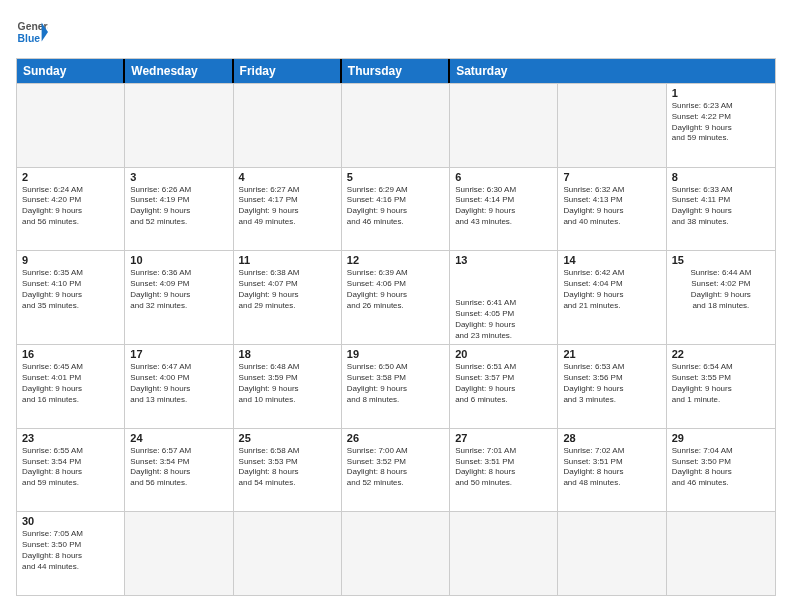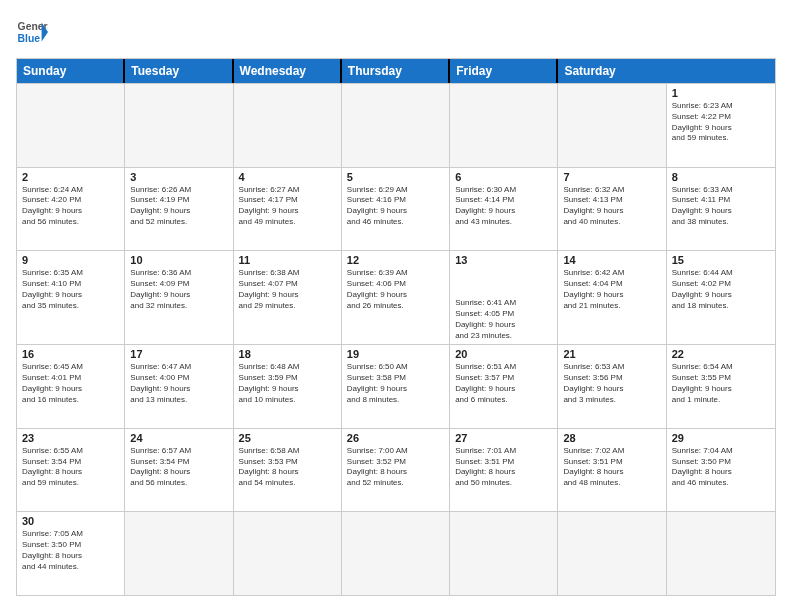--- a/index.html
+++ b/index.html
@@ -117,24 +117,23 @@
     </div>
     <div class="title-block">
       <div class="month-title"></div>
       <div class="subtitle"></div>
     </div>
   </div>
 
   <div class="calendar">
     <div class="cal-header-row">
     <div class="cal-header-cell">Sunday</div>
-        <div class="cal-header-cell">Tuesday</div>
         <div class="cal-header-cell">Wednesday</div>
+        <div class="cal-header-cell">Friday</div>
         <div class="cal-header-cell">Thursday</div>
-        <div class="cal-header-cell">Friday</div>
         <div class="cal-header-cell">Saturday</div>
       </div>
     <div class="cal-body">
     <div class="cal-row">
           <div class="cal-cell empty"></div>
           <div class="cal-cell empty"></div>
           <div class="cal-cell empty"></div>
           <div class="cal-cell empty"></div>
           <div class="cal-cell empty"></div>
           <div class="cal-cell empty"></div>
@@ -235,21 +234,21 @@
           </div>
           <div class="cal-cell">
             <span class="day-num">14</span>
             <div class="day-info" style="white-space: pre-line;">Sunrise: 6:42 AM
 Sunset: 4:04 PM
 Daylight: 9 hours
 and 21 minutes.</div>
           </div>
           <div class="cal-cell">
             <span class="day-num">15</span>
-            <div class="day-info" style="white-space: pre-line;">Sunrise: 6:44 AM
+            <div class="day-info" style="white-space: pre-line; text-align: center;">Sunrise: 6:44 AM
 Sunset: 4:02 PM
 Daylight: 9 hours
 and 18 minutes.</div>
           </div>
         </div>
         <div class="cal-row">
           <div class="cal-cell">
             <span class="day-num">16</span>
             <div class="day-info" style="white-space: pre-line;">Sunrise: 6:45 AM
 Sunset: 4:01 PM

